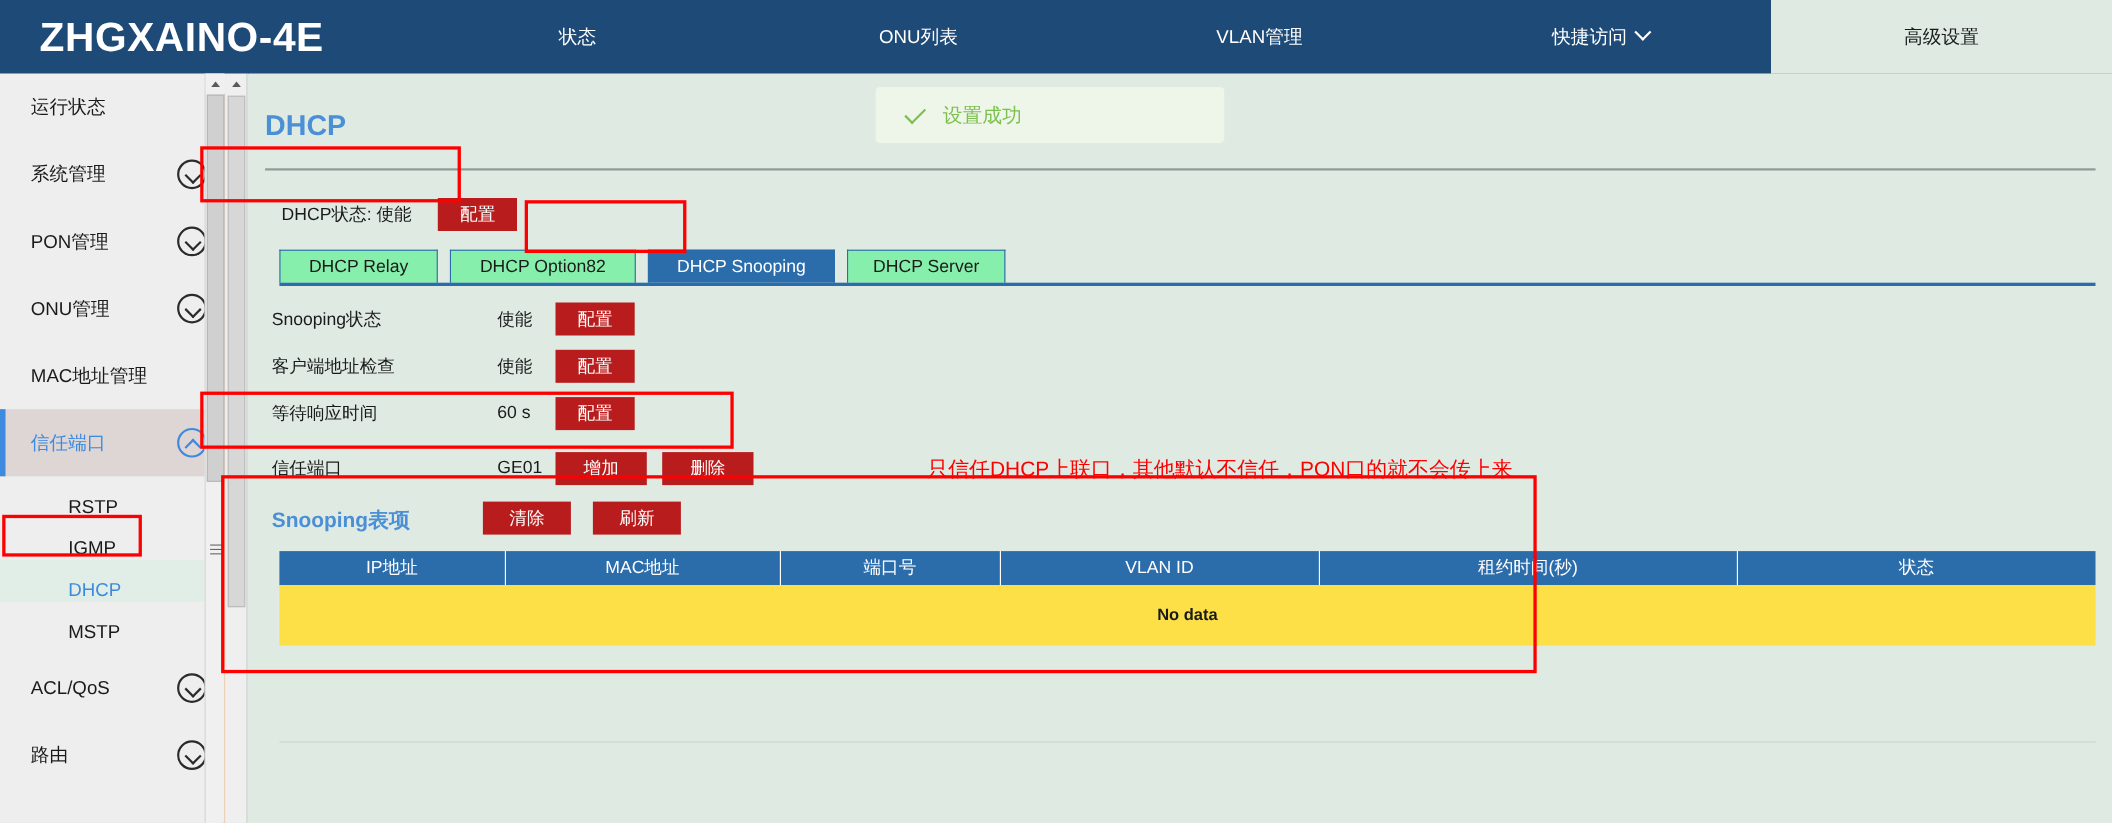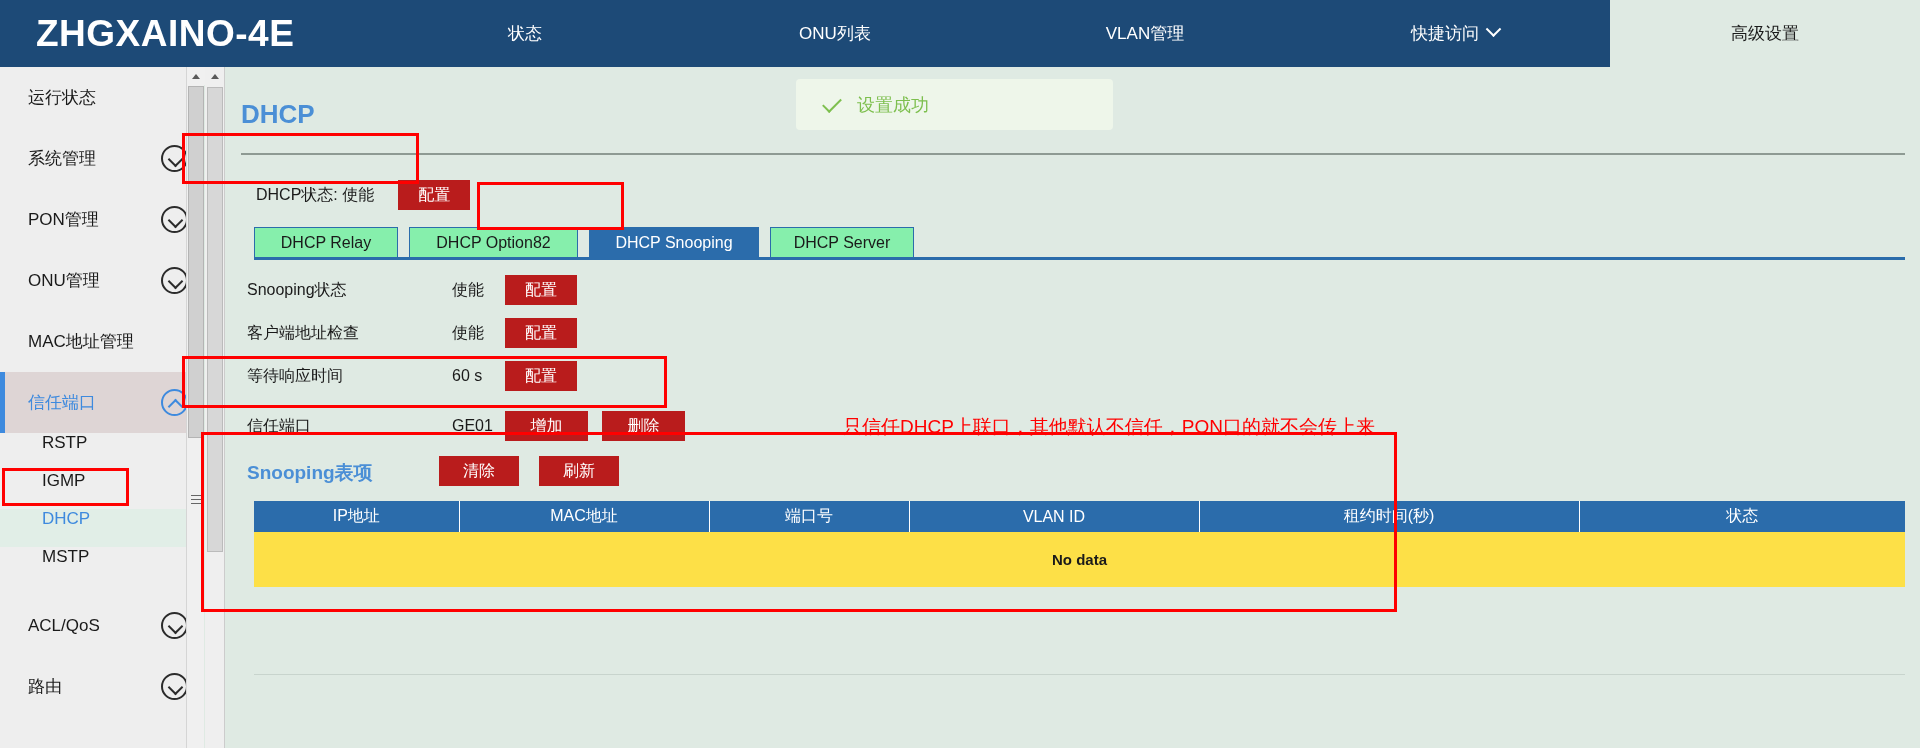--- a/index.html
+++ b/index.html
@@ -88,22 +88,22 @@
     transform: rotate(45deg);
   }
   .circ.up { border-color: #3e8ade; }
   .circ.up::after {
     border-color: #3e8ade;
     transform: rotate(-135deg);
     top: 10px;
   }
   .sub-row {
     height: 38px;
-    display: flex; align-items: flex-start;
-    padding-left: 42px;
+    display: flex; align-items: flex-end;
+    padding-left: 62px;
     font-size: 17px; color: #1a1a1a;
     cursor: pointer;
     position: relative;
   }
   .sub-row.active {
     color: #3e8ade;
     background: #e1eee7;
   }
   .sub-sep { height: 10px; background: #eeeeee; }
 

